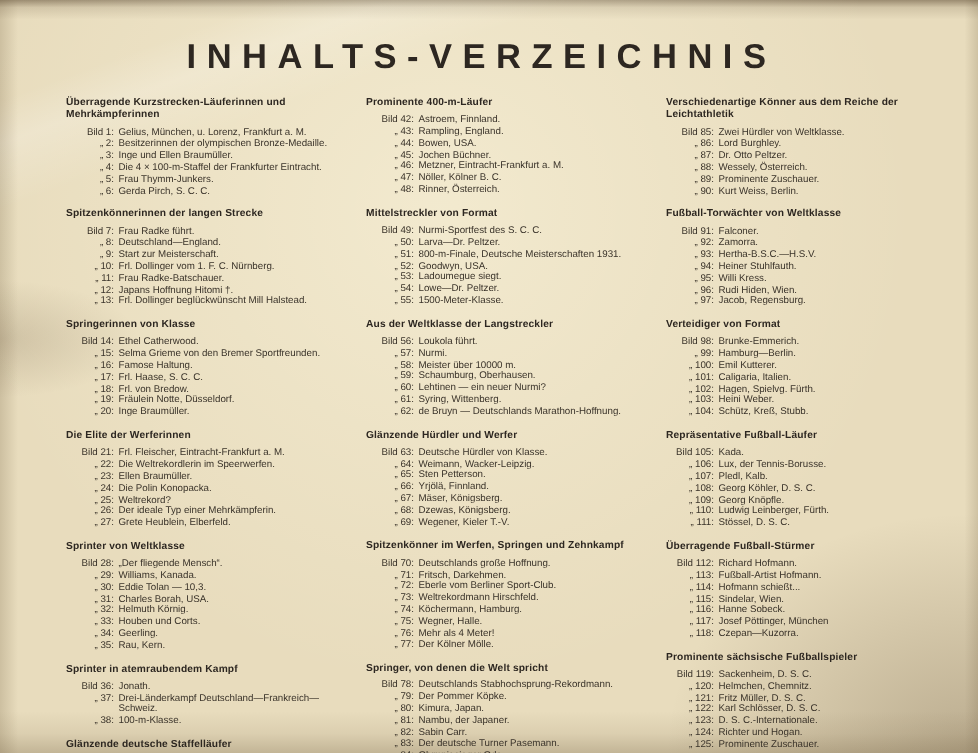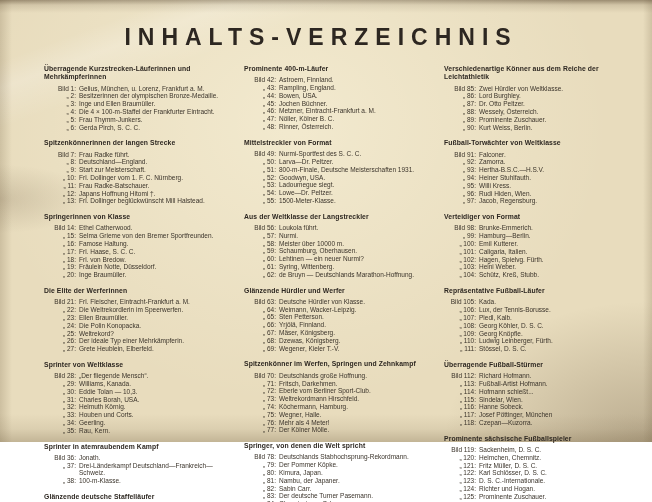--- a/index.html
+++ b/index.html
@@ -7,21 +7,21 @@
     --ink:#3a332a;
     --head:#2d2721;
   }
   html,body{margin:0;padding:0;}
   body{
     width:652px;height:502px;overflow:hidden;
     font-family:"Liberation Sans",sans-serif;
     color:var(--ink);
   }
   .page{
-    position:relative;width:652px;height:442px;box-sizing:border-box;
+    position:relative;width:652px;height:502px;box-sizing:border-box;
     background:
       radial-gradient(ellipse at 45% 28%, rgba(255,250,228,0.45), transparent 62%),
       linear-gradient(180deg, rgba(92,74,50,0.55) 0px, rgba(92,74,50,0.16) 5px, rgba(92,74,50,0.0) 13px),
       linear-gradient(0deg, rgba(108,90,60,0.30) 0px, rgba(108,90,60,0.10) 13px, rgba(108,90,60,0.0) 28px),
       linear-gradient(90deg, rgba(108,90,60,0.22) 0px, rgba(108,90,60,0.0) 12px),
       linear-gradient(270deg, rgba(108,90,60,0.20) 0px, rgba(108,90,60,0.0) 9px),
       radial-gradient(ellipse at 99% 99%, rgba(84,64,40,0.30), transparent 22%),
       radial-gradient(ellipse at 0% 45%, rgba(84,64,40,0.18), transparent 10%),
       linear-gradient(160deg, transparent 9%, rgba(255,255,255,0.22) 13%, transparent 19%),
       var(--paper);

